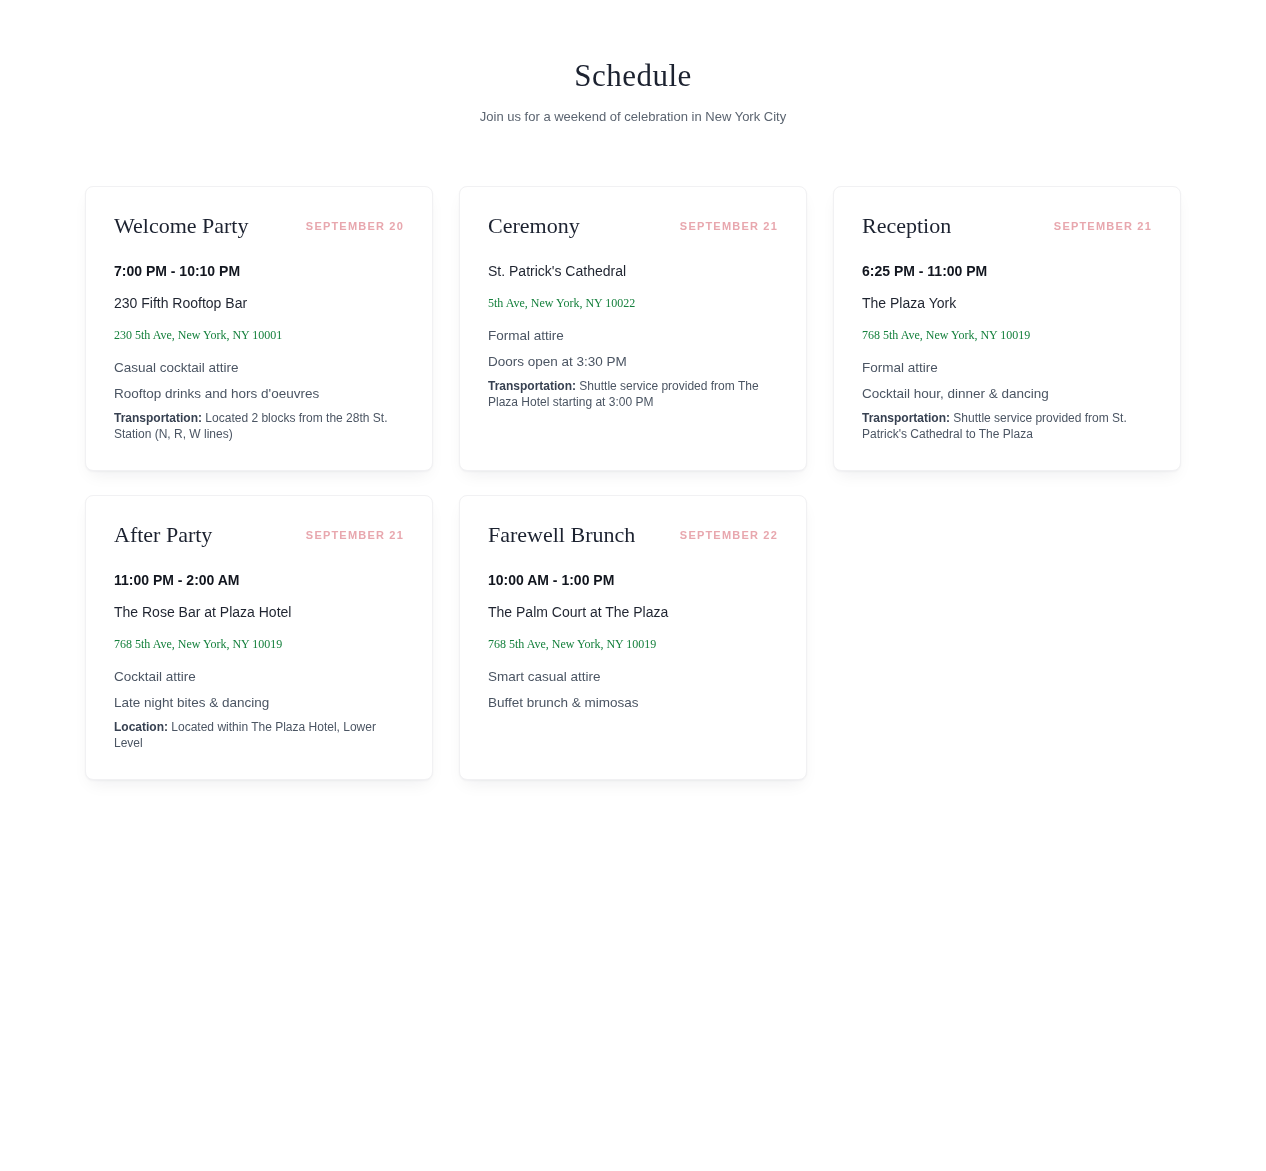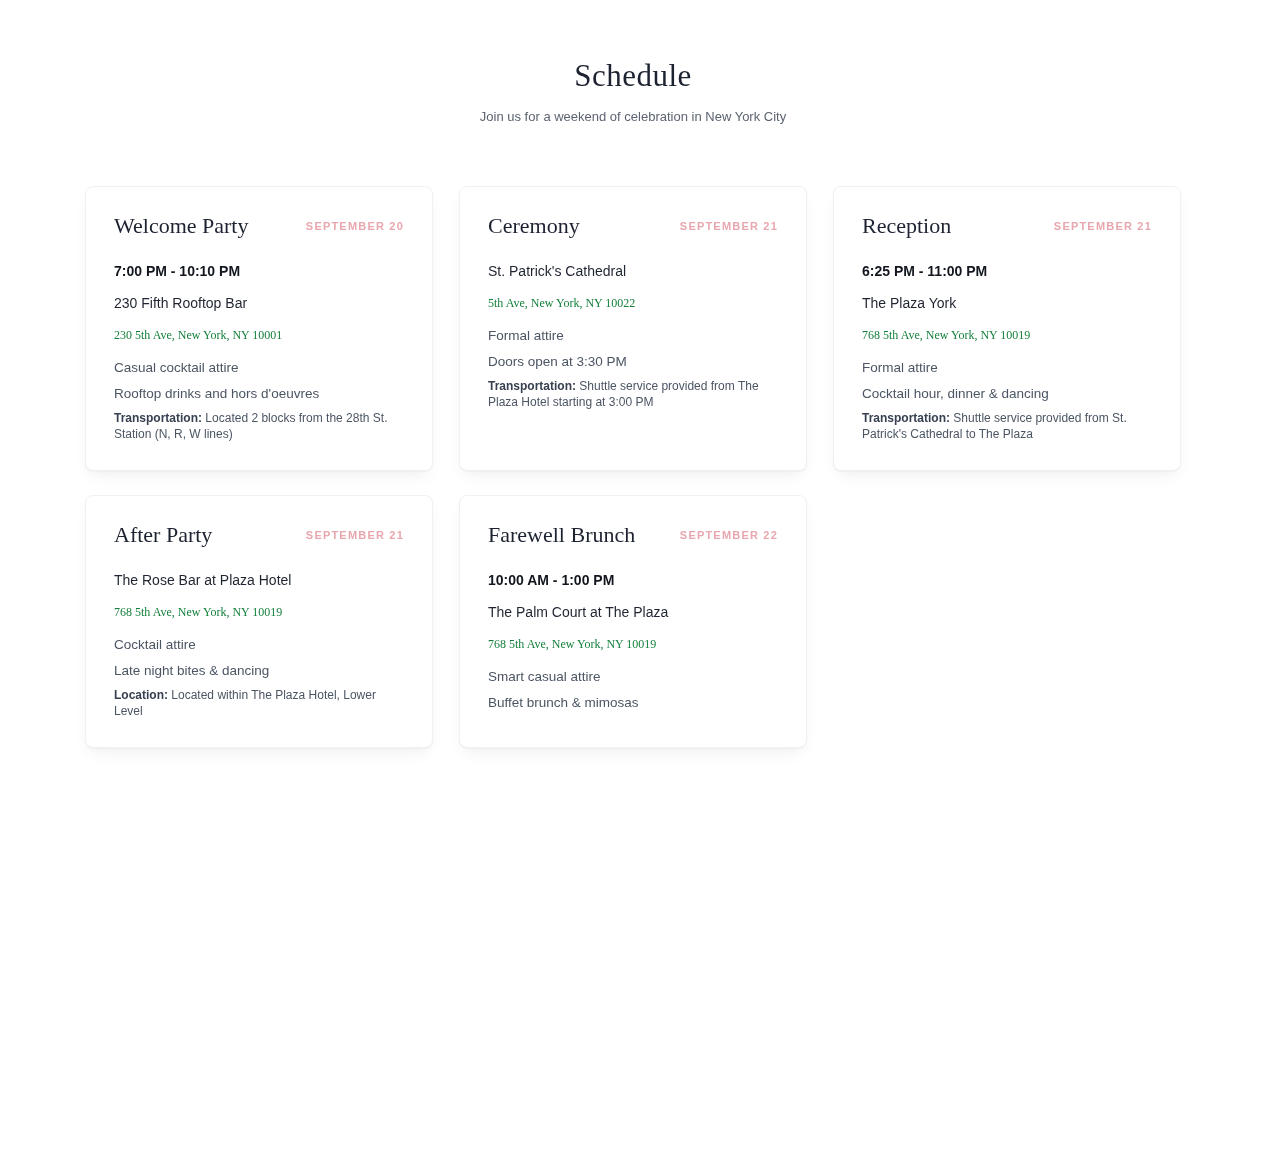--- a/index.html
+++ b/index.html
@@ -170,20 +170,21 @@
       <p class="event-attire">Formal attire</p>
       <p class="event-description">Cocktail hour, dinner &amp; dancing</p>
       <p class="event-note"><span class="note-label">Transportation:</span> <span>Shuttle service provided from St. Patrick's Cathedral to The Plaza</span></p>
     </article>
 
     <article class="event-card">
       <div class="card-head">
         <h2 class="event-name">After Party</h2>
         <span class="event-date">SEPTEMBER 21</span>
       </div>
+      <p class="event-time">11:00 PM - 2:00 AM</p>
       <p class="event-venue">The Rose Bar at Plaza Hotel</p>
       <p class="event-address">768 5th Ave, New York, NY 10019</p>
       <p class="event-attire">Cocktail attire</p>
       <p class="event-description">Late night bites &amp; dancing</p>
       <p class="event-note"><span class="note-label">Location:</span> <span>Located within The Plaza Hotel, Lower Level</span></p>
     </article>
 
     <article class="event-card">
       <div class="card-head">
         <h2 class="event-name">Farewell Brunch</h2>

